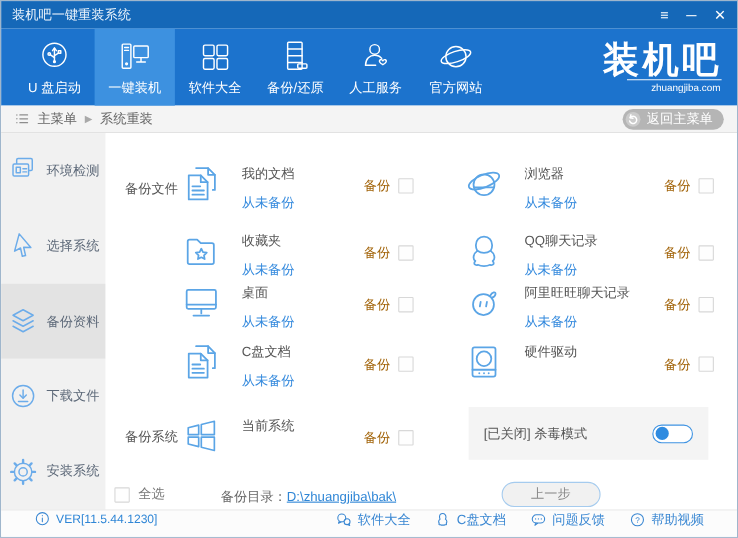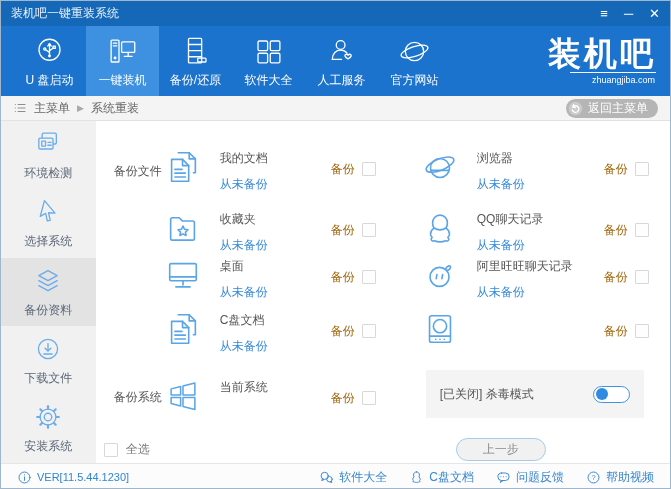--- a/index.html
+++ b/index.html
@@ -22,21 +22,21 @@
   .logo-text { font-size:33px; font-weight:bold; letter-spacing:3px; line-height:1.05; }
   .logo-domain { font-size:9px; border-top:1px solid rgba(255,255,255,.95); padding:2px 1px 0 22px; margin-top:1px; }
   
   .breadcrumb { height:25px; background:#f4f4f4; border-bottom:1px solid #e2e2e2; display:flex; align-items:center; padding:0 12px; font-size:12px; color:#666; }
   .crumb-sep { color:#a9a9a9; font-size:9px; margin:0 7px; }
   .bc-list-icon { width:14px; height:14px; margin-right:7px; color:#8d8d8d; }
   .back-btn { margin-left:auto; height:19px; background:#b5b5b5; border-radius:10px; display:flex; align-items:center; color:#fff; font-size:12px; padding:0 10px 0 2px; gap:5px; cursor:default; }
   
   .bodyrow { display:flex; height:342px; }
   .sidebar { width:95px; background:#f1f1f1; display:flex; flex-direction:column; }
-  .sidebar-item { flex:1; display:flex; flex-direction:column; align-items:center; justify-content:center; gap:6px; font-size:12px; color:#5c6878; }
+  .sidebar-item { flex:1; display:flex; flex-direction:row; align-items:center; justify-content:center; gap:6px; font-size:12px; color:#5c6878; }
   .sidebar-item.active { background:#e3e3e3; }
   .sidebar-item svg { width:30px; height:30px; color:#6cacea; }
   .sidebar-item .occlude { fill:#f1f1f1; }
   .content { position:relative; width:576px; background:#fff; font-size:12px; }
   .section-label { position:absolute; color:#555; }
   
   .item { position:absolute; display:flex; align-items:flex-start; height:42px; }
   .item-icon { width:38px; height:38px; color:#5ba5e6; flex:0 0 38px; }
   .item-body { margin-left:18px; display:flex; flex-direction:column; }
   .item-name { color:#555; margin-top:2px; }
@@ -51,21 +51,21 @@
   .av-label { color:#555; }
   .toggle { margin-left:auto; width:37px; height:17px; border:1px solid #3f93e2; border-radius:9px; background:#fff; position:relative; }
   .toggle-knob { position:absolute; left:2px; top:1.5px; width:12px; height:12px; border-radius:50%; background:#2f8be0; }
   
   .select-all { position:absolute; left:8px; top:320px; display:flex; align-items:center; gap:8px; color:#777; }
   .backup-dir { position:absolute; left:105px; top:322px; color:#666; }
   .dir-link { color:#2f86d6; text-decoration:underline; }
   .pill-btn { position:absolute; top:317px; width:90px; height:23px; border:1px solid #a5cbee; border-radius:12px; background:#f1f1f1; color:#888; font-size:12px; display:flex; align-items:center; justify-content:center; cursor:default; }
   .btn-prev { left:360px; } .btn-next { left:462px; }
   
-  .footer { height:27px; background:#fcfcfc; border-top:1px solid #e6e6e6; display:flex; align-items:center; padding:0 16px; font-size:11px; }
+  .footer { height:27px; background:#fcfcfc; border-top:1px solid #e6e6e6; display:flex; align-items:flex-start; padding:0 30px; font-size:11px; }
   .version { display:flex; align-items:center; gap:5px; color:#2f86d6; }
   .footer-links { margin-left:auto; display:flex; align-items:center; gap:22px; }
   .footer-link { display:flex; align-items:center; gap:5px; color:#3a87d2; font-size:12px; cursor:default; }
   .footer-link svg, .version svg { width:15px; height:15px; color:#3a87d2; }
   svg { display:block; }
 </style>
 </head>
 <body>
 
 <div class="window">
@@ -97,35 +97,35 @@
       <svg viewBox="0 0 40 40" fill="none" stroke="currentColor" stroke-width="1.5" stroke-linecap="round" stroke-linejoin="round">
         <rect x="7" y="7" width="9" height="25" rx="1"></rect>
           <path d="M9.5 10.5 h4 M9.5 13.5 h4"></path>
           <circle cx="11.5" cy="27.5" r="0.9"></circle>
         <rect x="19" y="9" width="15" height="12" rx="1"></rect>
           <path d="M26.5 21 v4 M22 25.5 h9"></path>
       </svg>
       <span>一键装机</span>
     </div>
     <div class="nav-item">
-      <svg viewBox="0 0 40 40" fill="none" stroke="currentColor" stroke-width="1.5" stroke-linecap="round" stroke-linejoin="round">
-        <rect x="12" y="5" width="15" height="28" rx="1"></rect>
-          <path d="M12 12 h15 M12 19 h15 M12 26 h15"></path>
-        <rect x="22.5" y="27.5" width="9.5" height="4.5" rx="1"></rect>
-      </svg>
-      <span>备份/还原</span>
-    </div>
-    <div class="nav-item">
       <svg viewBox="0 0 40 40" fill="none" stroke="currentColor" stroke-width="1.5" stroke-linejoin="round">
         <rect x="8" y="8" width="11" height="11" rx="1.5"></rect>
           <rect x="22" y="8" width="11" height="11" rx="1.5"></rect>
         <rect x="8" y="22" width="11" height="11" rx="1.5"></rect>
           <rect x="22" y="22" width="11" height="11" rx="1.5"></rect>
       </svg>
       <span>软件大全</span>
+    </div>
+    <div class="nav-item">
+      <svg viewBox="0 0 40 40" fill="none" stroke="currentColor" stroke-width="1.5" stroke-linecap="round" stroke-linejoin="round">
+        <rect x="12" y="5" width="15" height="28" rx="1"></rect>
+          <path d="M12 12 h15 M12 19 h15 M12 26 h15"></path>
+        <rect x="22.5" y="27.5" width="9.5" height="4.5" rx="1"></rect>
+      </svg>
+      <span>备份/还原</span>
     </div>
     <div class="nav-item">
       <svg viewBox="0 0 40 40" fill="none" stroke="currentColor" stroke-width="1.5" stroke-linecap="round" stroke-linejoin="round">
         <circle cx="19" cy="12.5" r="5"></circle>
         <path d="M9.5 29 c0,-7 4.5,-10.5 9.5,-10.5 c3.3,0 5.8,1.4 7.3,3.3"></path>
           <path d="M9.5 29 h10.5"></path>
         <path d="M27.5 24.3 c-1.2,-2.2 -4.5,-1 -3.3,1.3 c0.7,1.4 3.3,2.8 3.3,2.8 c0,0 2.6,-1.4 3.3,-2.8 c1.2,-2.3 -2.1,-3.5 -3.3,-1.3 z"></path>
       </svg>
       <span>人工服务</span>
     </div>
@@ -339,20 +339,24 @@
 
       <div class="item colB" style="top:189px;">
         <svg class="item-icon" viewBox="0 0 40 40" fill="none" stroke="currentColor" stroke-width="1.7" stroke-linecap="round" stroke-linejoin="round">
           <rect x="9" y="6" width="22" height="28" rx="2"></rect>
             <circle cx="20" cy="17" r="7"></circle>
             <path d="M9 27.5 h22"></path>
           <circle cx="15.5" cy="30.8" r="0.9" fill="currentColor" stroke="none"></circle>
           <circle cx="20" cy="30.8" r="0.9" fill="currentColor" stroke="none"></circle>
           <circle cx="24.5" cy="30.8" r="0.9" fill="currentColor" stroke="none"></circle>
         </svg>
+        <div class="item-body">
+          <span class="item-name">硬件驱动</span>
+          <span class="item-status"></span>
+        </div>
         <span class="backup-group">
             <span class="backup-label">备份</span>
             <span class="checkbox"></span>
           </span>
       </div>
 
       <div class="item colA" style="top:256px;">
         <svg class="item-icon" viewBox="0 0 40 40" fill="none" stroke="currentColor" stroke-width="1.6" stroke-linejoin="round">
           <path d="M7.5 12.5 L17.5 10 V19 H7.5 Z"></path>
           <path d="M20 9.4 L32.5 6.3 V19 H20 Z"></path>
@@ -372,20 +376,23 @@
       <div class="av-box">
         <span class="av-label">[已关闭] 杀毒模式</span>
         <span class="toggle">
             <span class="toggle-knob"></span>
           </span>
       </div>
 
       <div class="select-all">
         <span class="checkbox"></span>
         <span>全选</span>
+      </div>
+      <div class="backup-dir">
+        <span>备份目录：</span><span class="dir-link">D:\zhuangjiba\bak\</span>
       </div>
       <div class="pill-btn btn-prev">上一步</div>
     </div>
   </div>
 
   <div class="footer">
     <span class="version">
       <svg viewBox="0 0 20 20" fill="none" stroke="currentColor" stroke-width="1.3" stroke-linecap="round">
         <circle cx="10" cy="10" r="7.3"></circle>
           <path d="M10 6.3 v0.2 M10 9.2 v4.6"></path>

